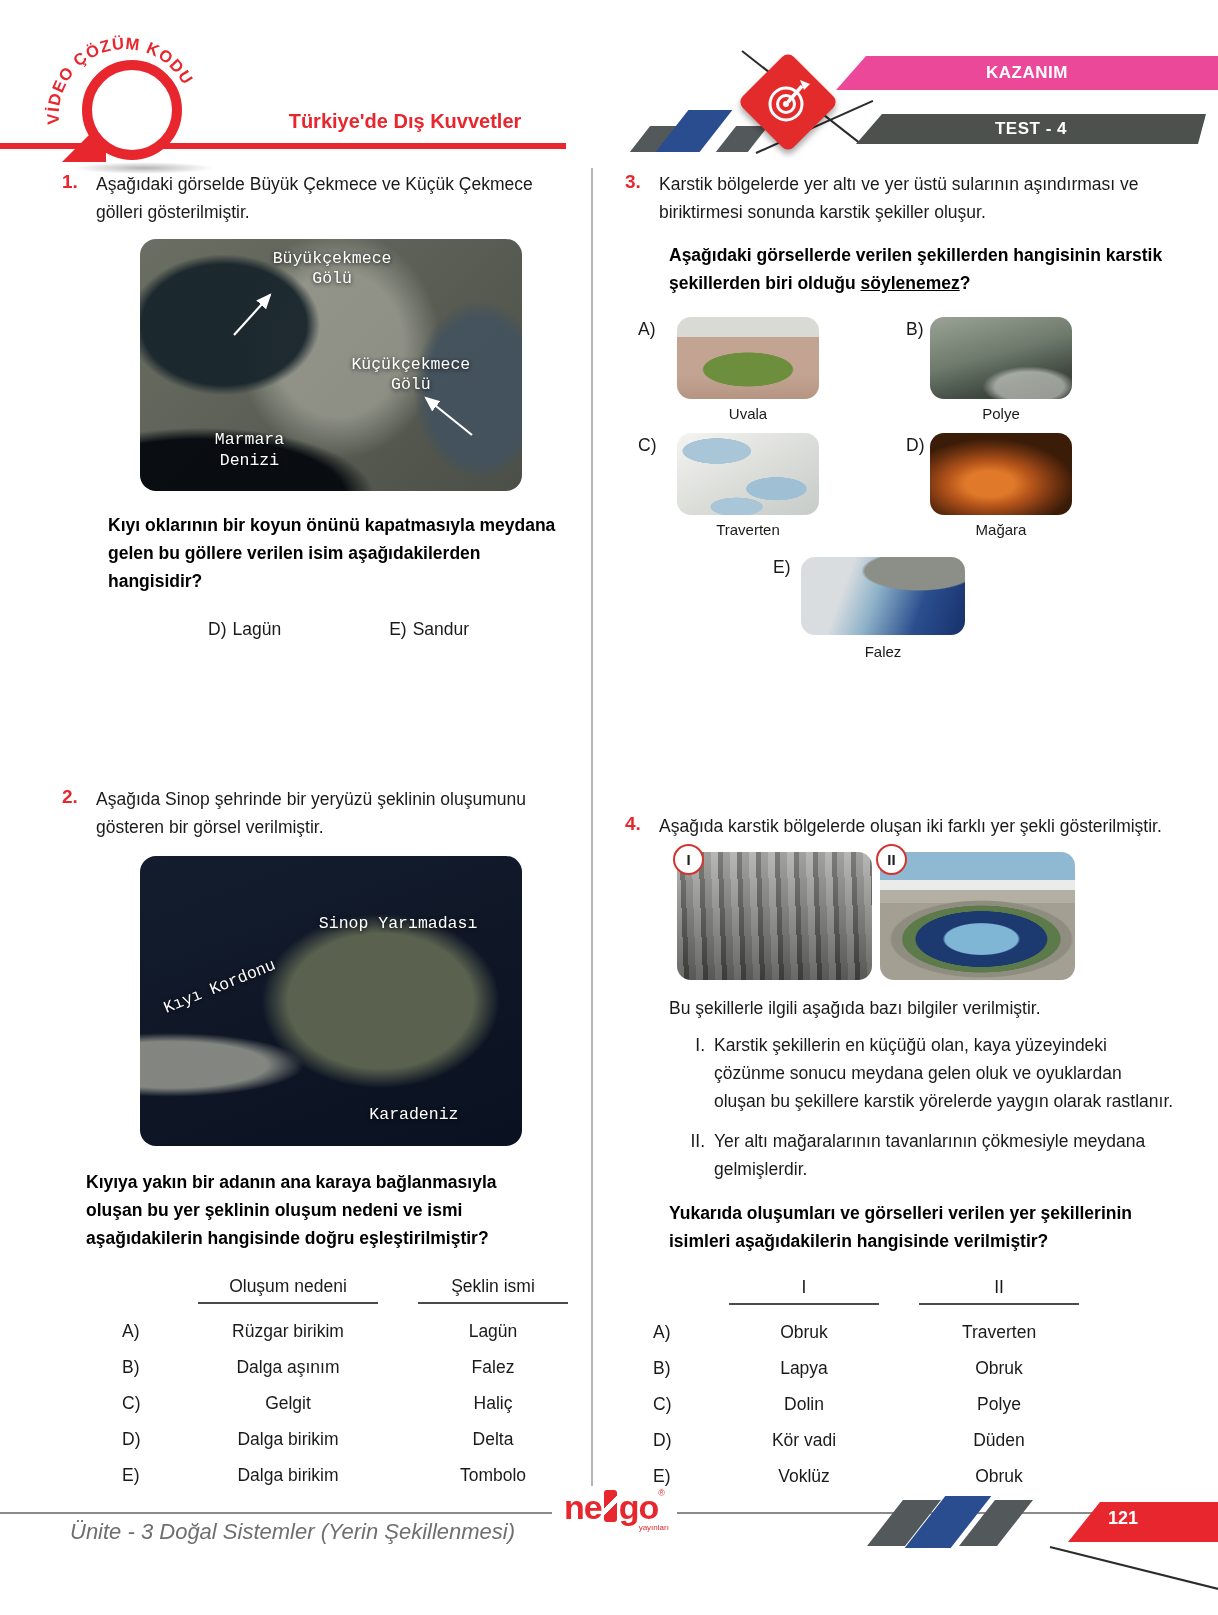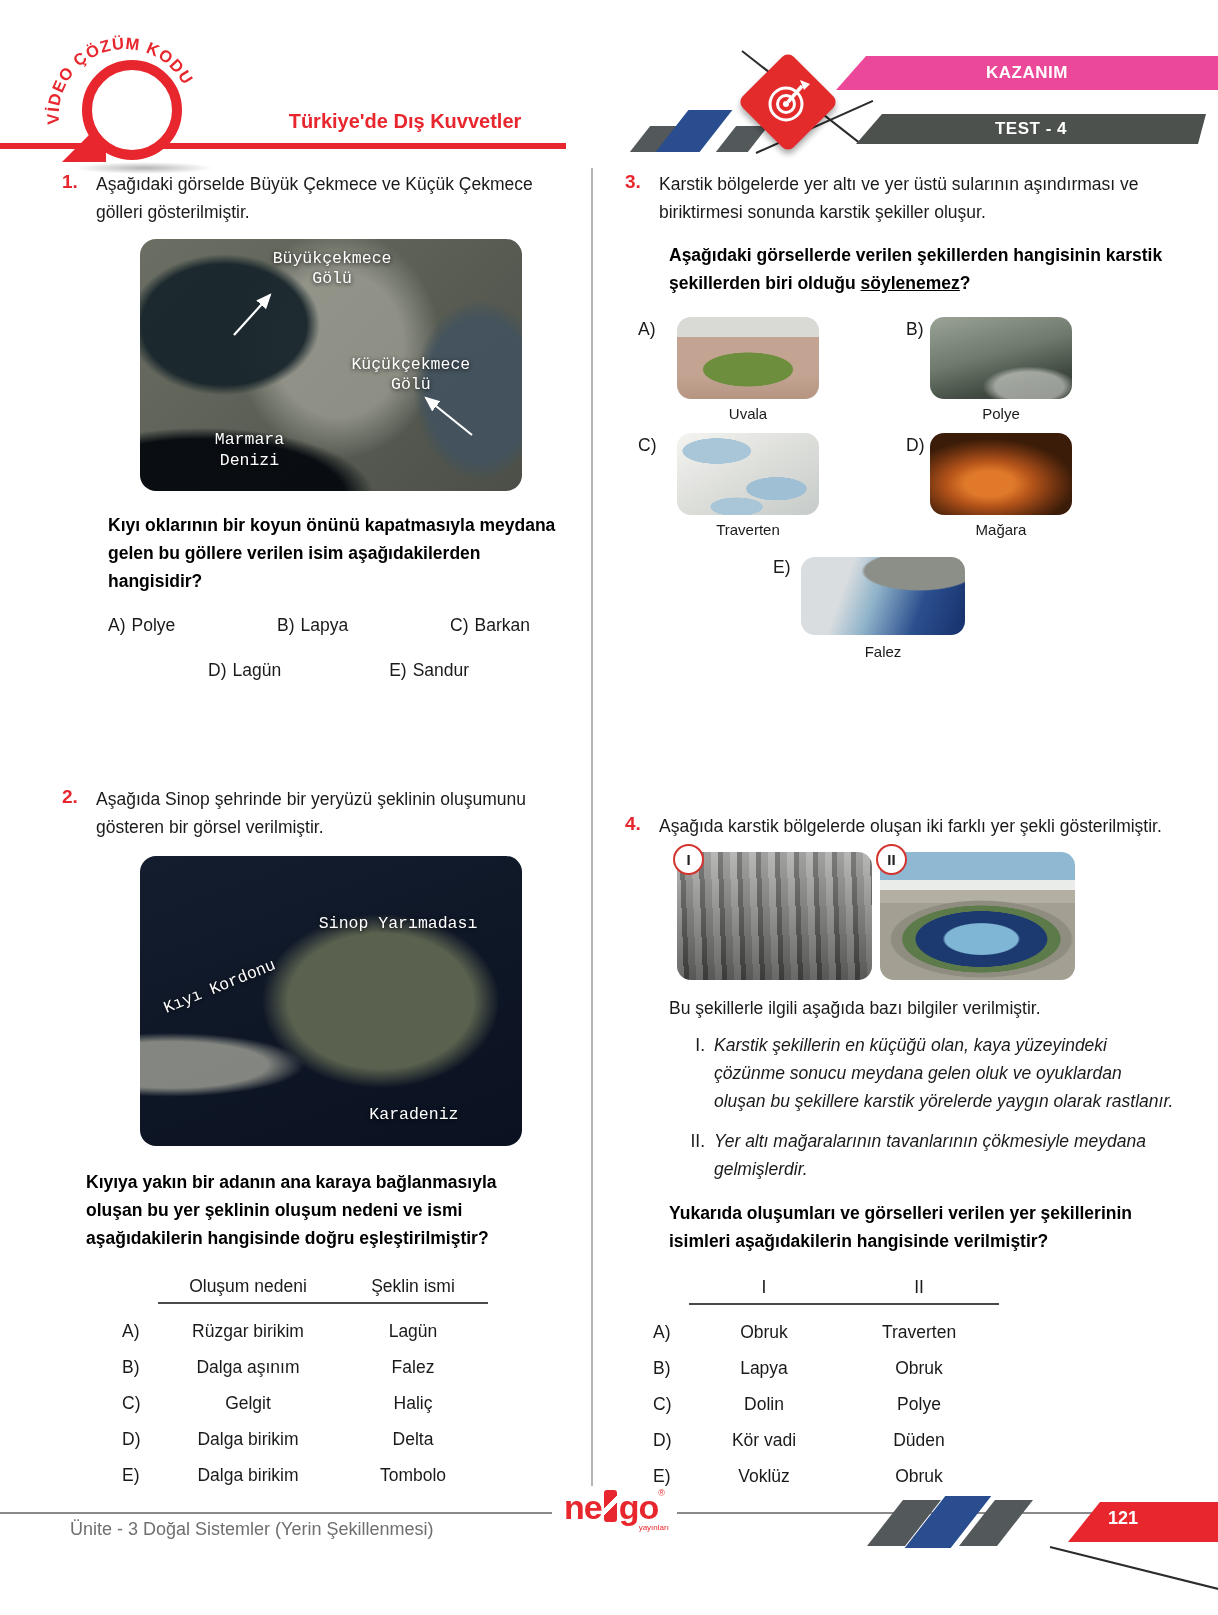--- a/index.html
+++ b/index.html
@@ -60,21 +60,21 @@
         text-shadow:0 1px 4px rgba(0,0,0,.85);}
   .arr{position:absolute;}
 
   
   .opt-rows{margin:20px 0 0 46px;width:422px;font-size:17.5px;}
   .opt-row1{display:flex;justify-content:space-between;}
   .opt-row2{display:flex;margin:24px 0 0 100px;gap:108px;}
   .opt .lt{margin-right:6px;}
 
   
-  .anstable{display:grid;font-size:17.5px;}
+  .anstable{display:grid;font-size:17.5px;gap:40px;}
   .t2{margin:24px 0 0 52px;grid-template-columns:44px 180px 150px;row-gap:15px;}
   .t4{margin:22px 0 0 20px;grid-template-columns:44px 150px 160px;row-gap:15px;}
   .anstable .hdr{font-size:17.5px;text-align:center;border-bottom:2px solid #4a4a4a;padding-bottom:5px;margin-bottom:2px;}
   .anstable .cell{text-align:center;}
   .anstable .lt{text-align:left;padding-left:8px;}
 
   
   .q3-opts{position:relative;height:520px;margin-top:10px;}
   .q3-letter{position:absolute;font-size:17.5px;}
   .fig{position:absolute;border-radius:14px;}
@@ -105,25 +105,25 @@
   .fig-obruk{background:
       radial-gradient(ellipse 62% 40% at 52% 68%, #7fb6d6 0 30%, #1c3a70 32% 54%, #5d7a4a 55% 65%, #8f8d80 66% 74%, rgba(143,141,128,0) 76%),
       linear-gradient(#8fb8d2 0 22%, #e9ece9 22% 30%, #b3afa2 30% 40%, #a39f93 40% 100%);}
   .roman-badge{position:absolute;left:-4px;top:-8px;width:27px;height:27px;border-radius:50%;background:#fff;
       border:2.5px solid #d3342e;color:#222;font-weight:bold;font-size:15px;display:flex;align-items:center;justify-content:center;}
 
   
   .info-intro{margin:18px 0 0 0;font-size:17.5px;}
   .stmt{display:flex;margin-top:12px;font-size:17.5px;line-height:1.6;}
   .stmt .lbl{width:36px;flex:none;text-align:right;margin-right:9px;}
-  .stmt .txt{flex:1;font-style:italic;}
+  .stmt .txt{flex:1;}
 
   
   .foot-rule{left:0;top:1512px;width:1118px;height:2px;background:#8a8a8a;}
-  .foot-unit{left:70px;top:1519px;color:#6f6f6f;font-size:18px;}
+  .foot-unit{left:70px;top:1519px;font-style:italic;color:#6f6f6f;font-size:22px;}
   .nego{left:552px;top:1486px;background:#fff;padding:4px 12px;display:flex;align-items:flex-start;z-index:2;}
   .nego-word{color:#e8262d;font-weight:bold;font-size:34px;line-height:1;letter-spacing:-1px;}
   .nego-book{display:inline-block;width:13px;height:32px;background:#e8262d;border-radius:3px;margin:0 2px;
       background-image:linear-gradient(135deg, transparent 42%, #fff 42% 56%, transparent 56%);}
   .nego-reg{color:#e8262d;font-size:9px;margin-top:-2px;}
   .nego-sub{position:absolute;right:8px;bottom:-4px;color:#e8262d;font-size:8px;}
   .ft-s1{left:885px;top:1500px;width:38px;height:46px;background:#53585a;}
   .ft-s2{left:925px;top:1496px;width:46px;height:52px;background:#2a4d8f;}
   .ft-s3{left:977px;top:1500px;width:38px;height:46px;background:#53585a;}
   .page-tab{left:1068px;top:1502px;width:160px;height:40px;background:#e8262d;
@@ -187,25 +187,20 @@
             <marker id="ah2" markerWidth="8" markerHeight="8" refX="6" refY="3" orient="auto">
           <path d="M0,0 L7,3 L0,6 Z" fill="#fff"></path>
             </marker>
           </defs>
         <line x1="54" y1="46" x2="8" y2="9" stroke="#fff" stroke-width="2.2" marker-end="url(#ah2)"></line>
       </svg>
       <span class="sat-label" style="left:14%;top:76%;width:112px;">Marmara Denizi</span>
     </div>
     <p class="q-stem" style="margin:20px 0 0 46px;width:462px;">Kıyı oklarının bir koyun önünü kapatmasıyla meydana gelen bu göllere verilen isim aşağıdakilerden hangisidir?</p>
     <div class="opt-rows">
-      <div class="opt-row1">
-        <span class="opt"><span class="lt">A)</span><span>Polye</span></span>
-        <span class="opt"><span class="lt">B)</span><span>Lapya</span></span>
-        <span class="opt"><span class="lt">C)</span><span>Barkan</span></span>
-      </div>
       <div class="opt-row2">
         <span class="opt"><span class="lt">D)</span><span>Lagün</span></span>
         <span class="opt"><span class="lt">E)</span><span>Sandur</span></span>
       </div>
     </div>
   </div>
 
   <div class="qblock" style="left:62px;top:785px;width:508px;">
     <div class="q-head">
       <span class="q-num">2.</span>

